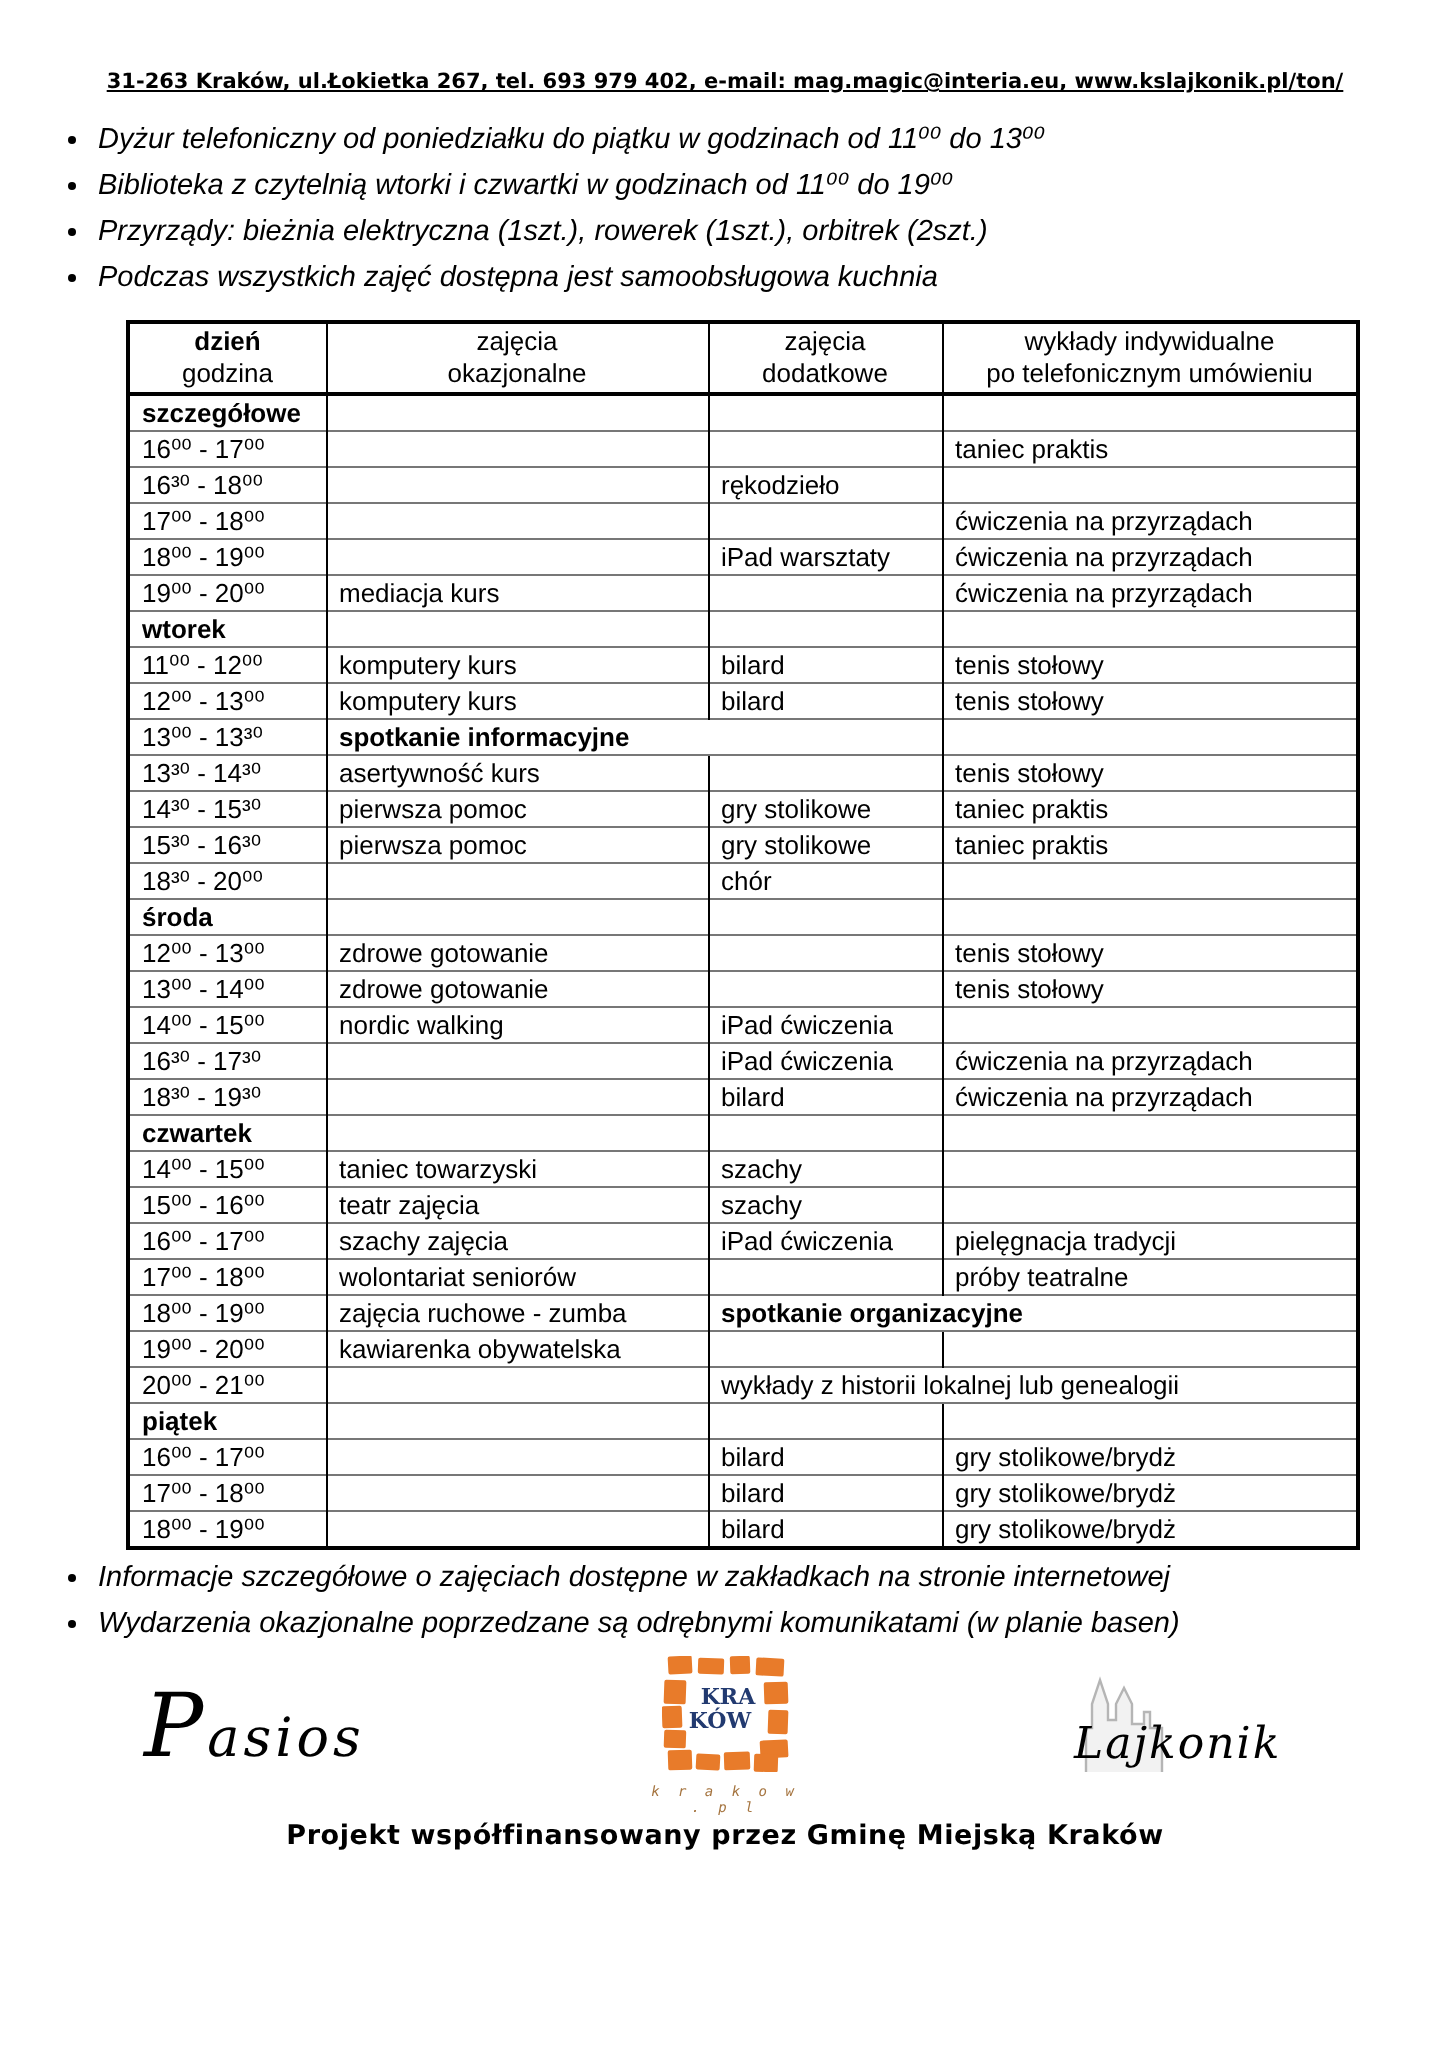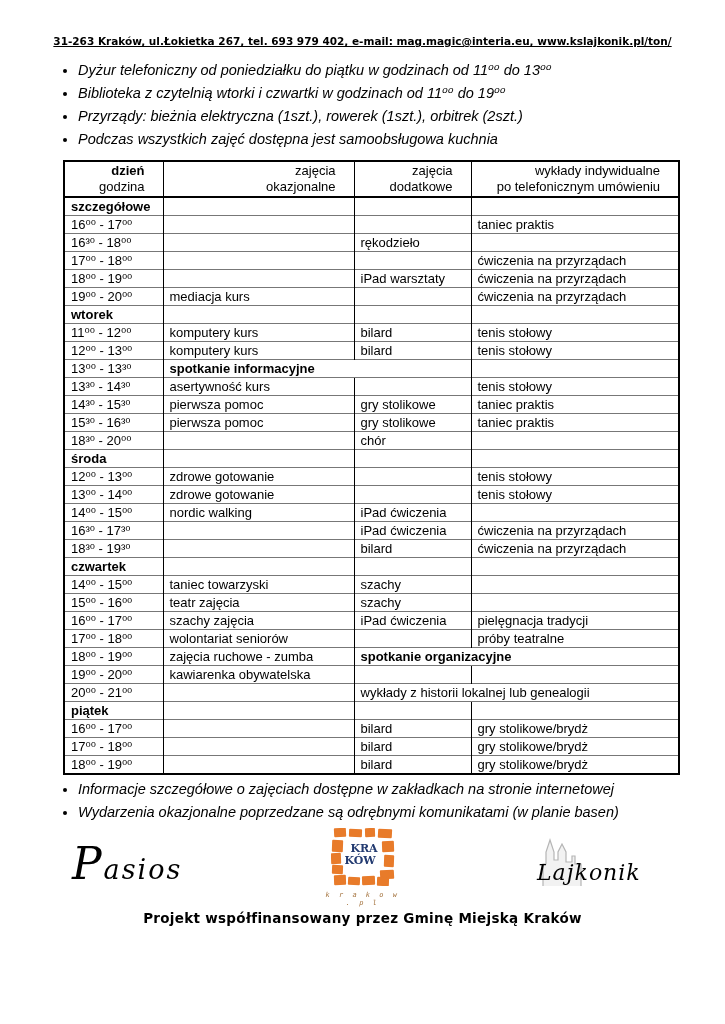--- a/index.html
+++ b/index.html
@@ -20,41 +20,41 @@
   }
   .doc-address {
     margin-top:5px; text-align:center;
     font-family:"DejaVu Sans",sans-serif;
     font-size:10.5px; font-weight:bold;
     text-decoration:underline;
   }
 
   
   ul.bullets {
-    margin:14px 0 0 0; padding:0 0 0 78px;
+    margin:14px 0 0 0; padding:0 0 0 49px;
     list-style:disc;
     font-style:italic; font-size:14.5px; line-height:19px;
   }
   ul.bullets li { margin:0 0 4px 0; }
   ul.bullets.lower { margin-top:5px; }
 
   
   table.schedule {
     margin:11px 0 0 63px; width:615px;
     border-collapse:collapse; table-layout:fixed;
     font-size:13px;
     border:2px solid #000;
   }
   table.schedule th, table.schedule td {
     overflow:hidden; white-space:nowrap;
     border-left:1px solid #000;
   }
   table.schedule th:first-child, table.schedule td:first-child { border-left:none; }
   table.schedule th {
-    font-weight:normal; text-align:right;
+    font-weight:normal; text-align:center;
     padding:1px 18px; line-height:16px;
     border-bottom:2px solid #000;
   }
   table.schedule th .h-bold { font-weight:bold; }
   table.schedule td {
     height:18px; line-height:17px;
     padding:0 0 0 6px;
     border-top:1px solid #777;
   }
   table.schedule tr.head-row th { border-top:none; }

